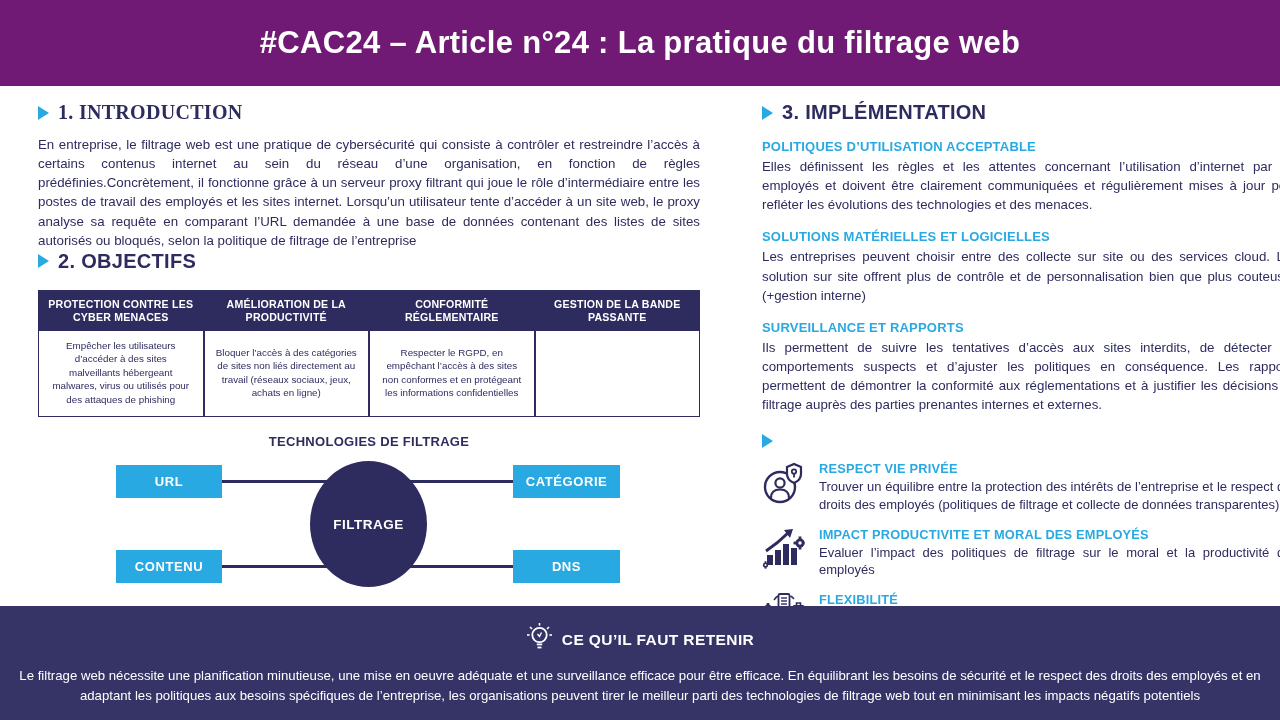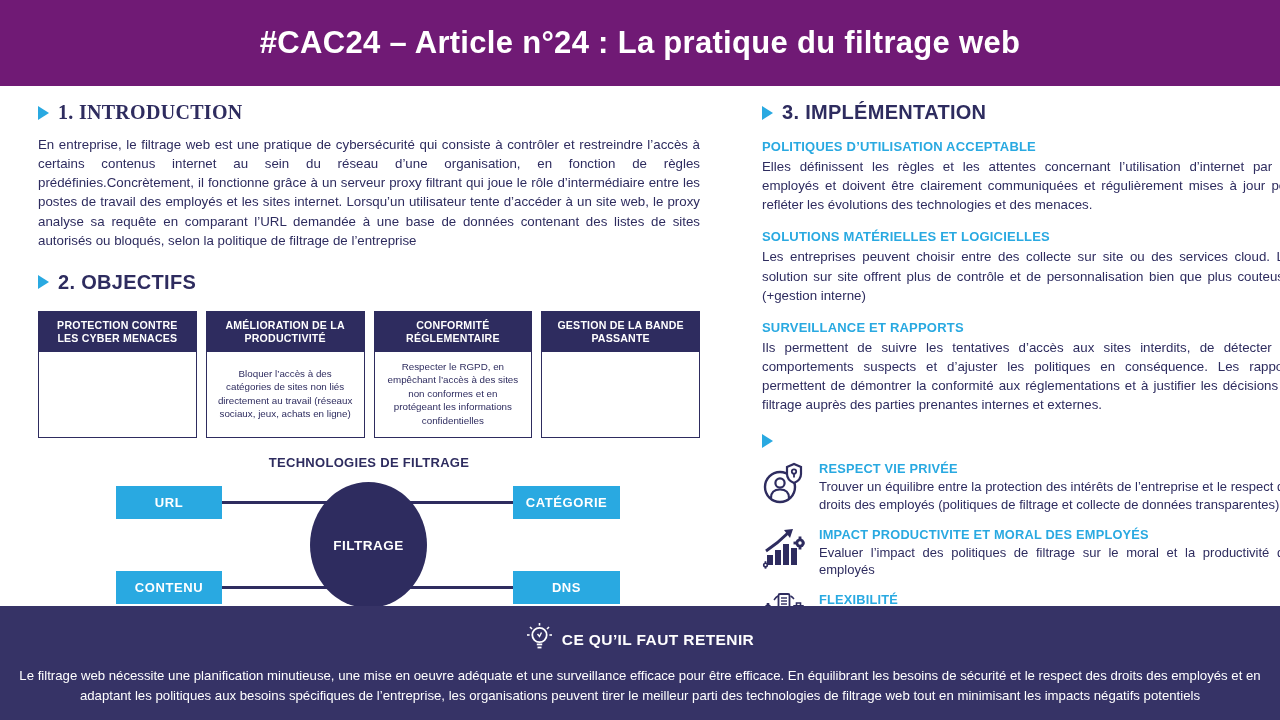--- a/index.html
+++ b/index.html
@@ -35,24 +35,24 @@
     border-top: 7px solid transparent;
     border-bottom: 7px solid transparent;
   }
   .body-text {
     font-size: 13.3px; line-height: 1.44; color: #2e2c5f;
     text-align: justify;
   }
   
   .intro-heading { margin-top: 15px; font-family: Liberation Serif, serif; }
   .intro-text { margin-top: 11px; }
-  .objectifs-heading { margin-top: 21px; }
+  .objectifs-heading { }
   .cards {
     margin-top: 17px;
-    display: grid; grid-template-columns: repeat(4, 1fr); gap: 9px;
+    display: grid; grid-template-columns: repeat(4, 1fr); gap: 0;
   }
   .card { border: 1px solid #2e2c5f; background: #ffffff; display: flex; flex-direction: column; }
   .card-header {
     background: #2e2c5f; color: #ffffff;
     min-height: 40px; display: flex; align-items: center; justify-content: center;
     font-size: 10.6px; font-weight: 700; text-align: center; text-transform: uppercase;
     padding: 4px 6px; line-height: 1.25; letter-spacing: 0.2px;
   }
   .card-body {
     flex: 1; display: flex; align-items: center; justify-content: center;
@@ -128,20 +128,21 @@
     <div class="body-text intro-text">En entreprise, le filtrage web est une pratique de cybersécurité qui consiste à contrôler et restreindre l’accès à certains contenus internet au sein du réseau d’une organisation, en fonction de règles prédéfinies.Concrètement, il fonctionne grâce à un serveur proxy filtrant qui joue le rôle d’intermédiaire entre les postes de travail des employés et les sites internet. Lorsqu’un utilisateur tente d’accéder à un site web, le proxy analyse sa requête en comparant l’URL demandée à une base de données contenant des listes de sites autorisés ou bloqués, selon la politique de filtrage de l’entreprise</div>
 
     <div class="sec-heading objectifs-heading">
       <span class="tri"></span>
       <span>2. OBJECTIFS</span>
     </div>
 
     <div class="cards">
       <div class="card">
         <div class="card-header">PROTECTION CONTRE LES CYBER MENACES</div>
+        <div class="card-body">Empêcher les utilisateurs d’accéder à des sites malveillants hébergeant malwares, virus ou utilisés pour des attaques de phishing</div>
       </div>
       <div class="card">
         <div class="card-header">AMÉLIORATION DE LA PRODUCTIVITÉ</div>
         <div class="card-body">Bloquer l’accès à des catégories de sites non liés directement au travail (réseaux sociaux, jeux, achats en ligne)</div>
       </div>
       <div class="card">
         <div class="card-header">CONFORMITÉ RÉGLEMENTAIRE</div>
         <div class="card-body">Respecter le RGPD, en empêchant l’accès à des sites non conformes et en protégeant les informations confidentielles</div>
       </div>
       <div class="card">

